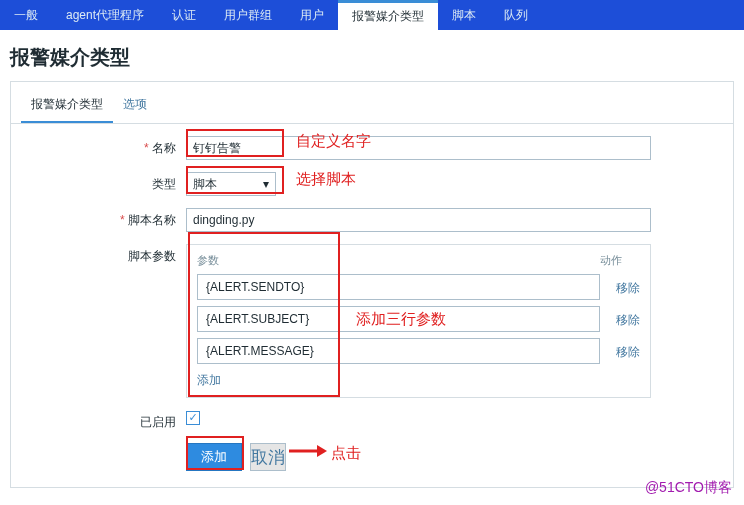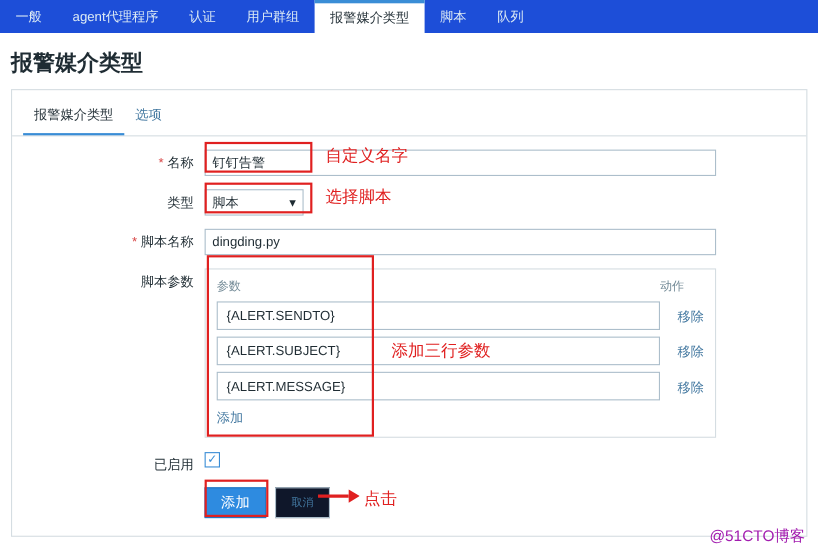--- a/index.html
+++ b/index.html
@@ -23,34 +23,35 @@
     .params-head { display: flex; color: #768d99; font-size: 11px; margin-bottom: 6px; }
     .params-head .h1 { flex: 1; }
     .params-head .h2 { width: 40px; text-align: left; }
     .param-row { display: flex; margin-bottom: 6px; }
     .param-input { flex: 1; height: 26px; border: 1px solid #acbecb; padding: 0 8px; font-size: 12px; color: #1f2c33; }
     .remove-link { width: 40px; text-align: right; color: #4378a0; cursor: pointer; padding-top: 6px; font-size: 12px; }
     .add-link { color: #4378a0; cursor: pointer; font-size: 12px; padding-top: 2px; }
     .checkbox { width: 14px; height: 14px; border: 1px solid #3a8dd6; display: inline-flex; align-items: center; justify-content: center; cursor: pointer; color: #3a8dd6; font-size: 11px; }
     .btns { margin-left: 155px; display: flex; gap: 8px; align-items: center; }
     .btn-primary { background: #2e8be0; color: #fff; border: 1px solid #2576c1; height: 28px; padding: 0 14px; cursor: pointer; font-size: 13px; }
-    .btn-default { background: #0f172a; color: #4378a0; border: 1px solid #acbecb; height: 28px; padding: 0 14px; cursor: pointer; font-size: 10px; }
+    .btn-default { background: #e5e5e5; color: #4378a0; border: 1px solid #acbecb; height: 28px; padding: 0 0; cursor: pointer; font-size: 17px; }
     .anno { position: absolute; color: #e02020; font-size: 15px; pointer-events: none; }
     .red-box { position: absolute; border: 2px solid #e02020; pointer-events: none; }
     .arrow { position: absolute; color: #e02020; pointer-events: none; }
     .watermark { position: absolute; right: 12px; bottom: 8px; color: #a21caf; font-size: 14px; }
   </style>
 </head>
 <body>
 
 <div class="topnav">
   <div class="topnav-item">一般</div>
   <div class="topnav-item">agent代理程序</div>
   <div class="topnav-item">认证</div>
   <div class="topnav-item">用户群组</div>
+  <div class="topnav-item">用户</div>
   <div class="topnav-item active">报警媒介类型</div>
   <div class="topnav-item">脚本</div>
   <div class="topnav-item">队列</div>
 </div>
 
 <h1 class="page-title">报警媒介类型</h1>
 
 <div class="panel">
   <div class="tabs">
     <div class="tab active">报警媒介类型</div>

